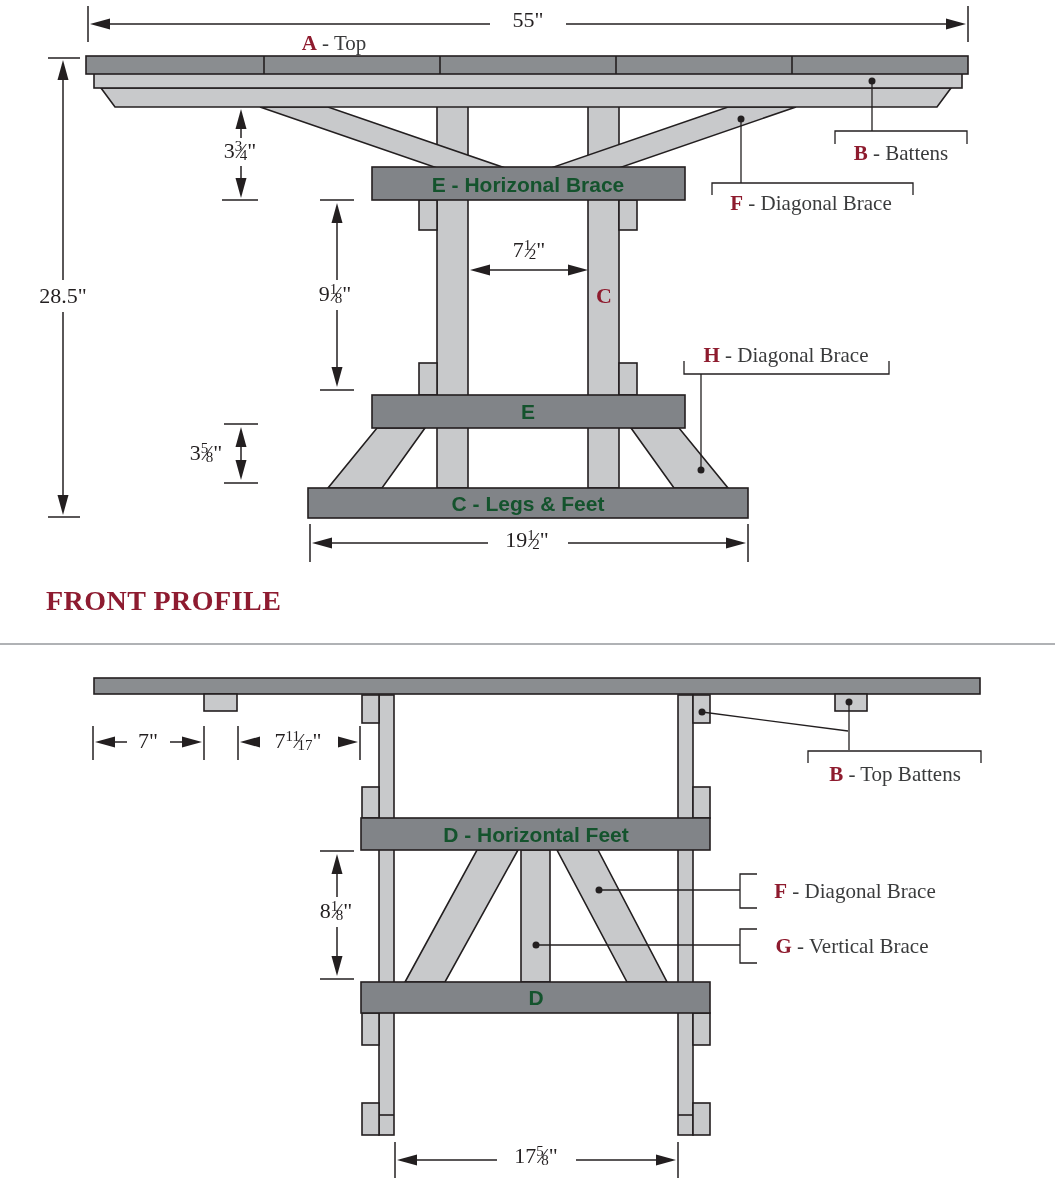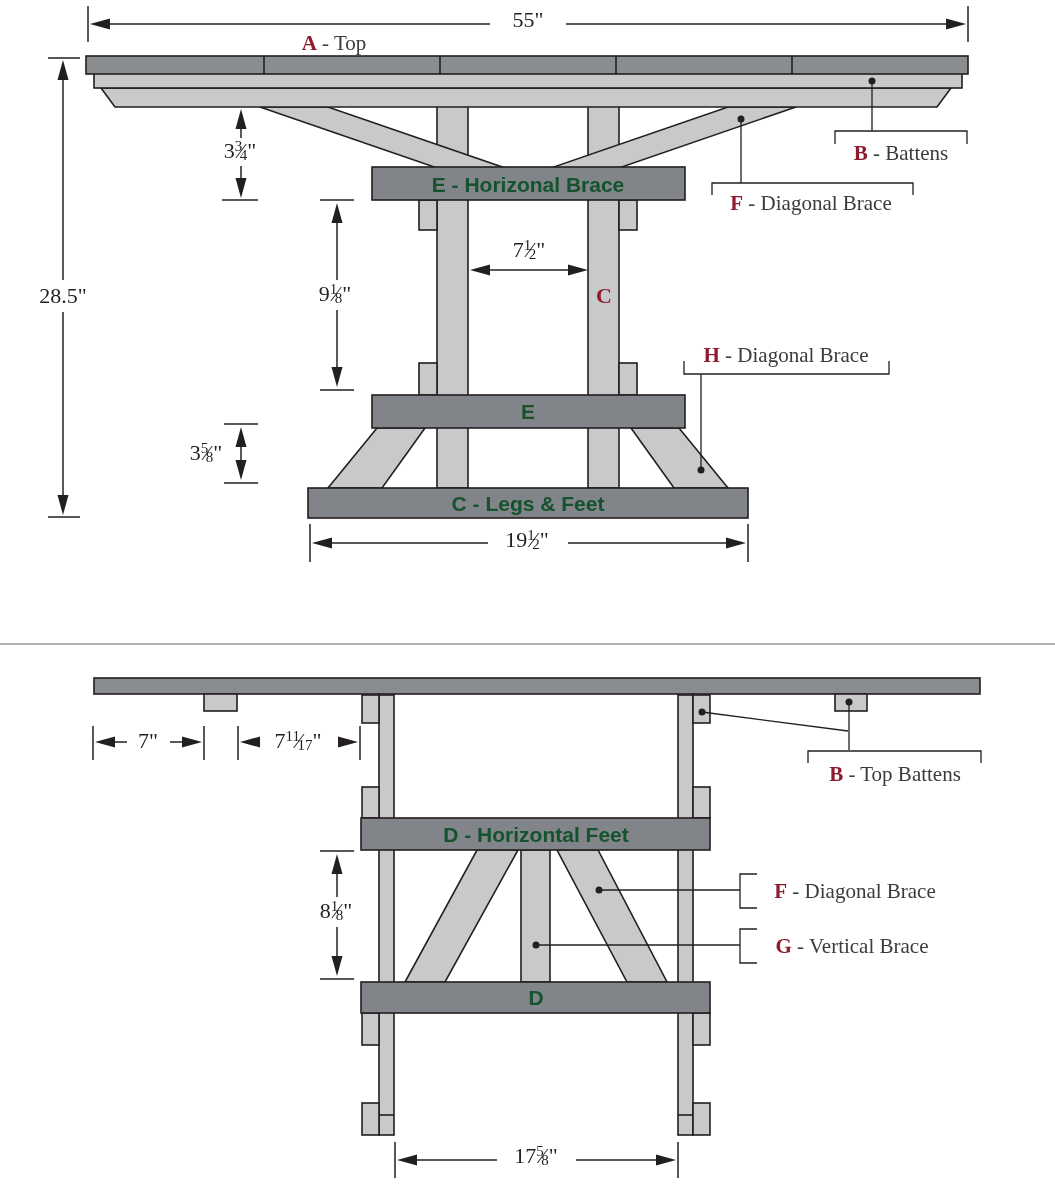--- a/index.html
+++ b/index.html
@@ -220,20 +220,21 @@
 <div class="lbl callout" style="left:786px;top:355px"><span class="red">H</span><span> - Diagonal Brace</span></div>
 
 <div class="lbl barlabel" style="left:528px;top:411px"><span>E</span></div>
 
 <div class="lbl dim" style="left:206px;top:453px"><span>3</span><sup class="fn">5</sup><span class="fsl">⁄</span><sub class="fd">8</sub><span>"</span></div>
 
 <div class="lbl barlabel" style="left:528px;top:503px"><span>C - Legs &amp; Feet</span></div>
 
 <div class="lbl dim" style="left:527px;top:540px"><span>19</span><sup class="fn">1</sup><span class="fsl">⁄</span><sub class="fd">2</sub><span>"</span></div>
 
+<div class="lbl title anchor-left" style="left:46px;top:601px"><span>FRONT PROFILE</span></div>
 
 <div class="lbl dim" style="left:148px;top:741px"><span>7"</span></div>
 
 <div class="lbl dim" style="left:298px;top:741px"><span>7</span><sup class="fn">11</sup><span class="fsl">⁄</span><sub class="fd">17</sub><span>"</span></div>
 
 <div class="lbl callout" style="left:895px;top:774px"><span class="red">B</span><span> - Top Battens</span></div>
 
 <div class="lbl barlabel" style="left:536px;top:834px"><span>D - Horizontal Feet</span></div>
 
 <div class="lbl dim" style="left:336px;top:911px"><span>8</span><sup class="fn">1</sup><span class="fsl">⁄</span><sub class="fd">8</sub><span>"</span></div>

